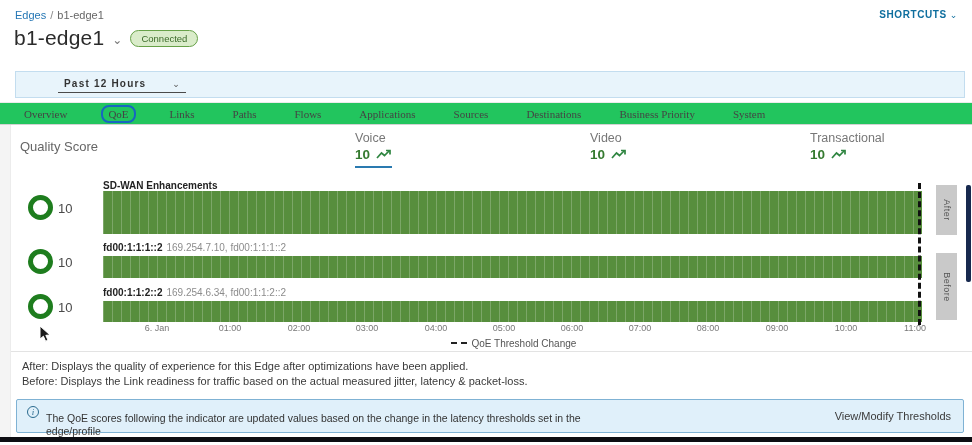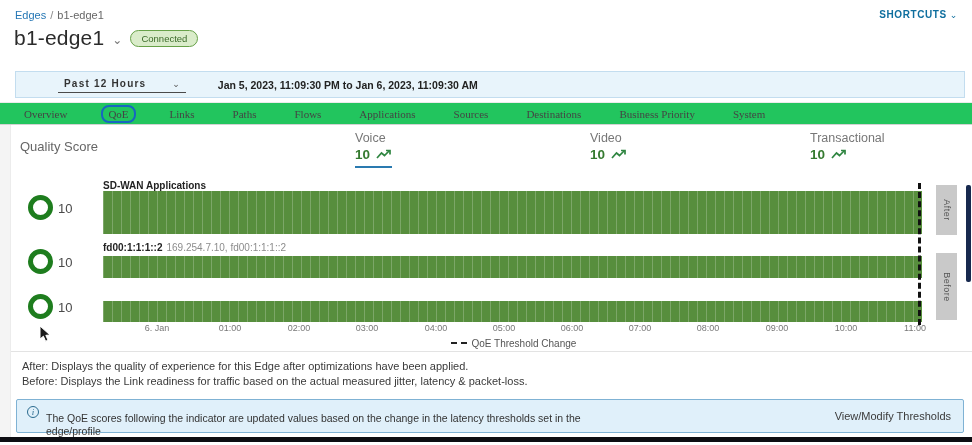--- a/index.html
+++ b/index.html
@@ -111,21 +111,20 @@
     <span class="page-title">b1-edge1</span>
     <span class="title-chev">⌄</span>
     <span class="status-badge">Connected</span>
   </div>
 
   <div class="time-bar">
     <div class="range-select">
       <span class="label">Past 12 Hours</span>
       <span class="chev">⌄</span>
     </div>
-    <div class="range-dates">Jan 5, 2023, 11:09:30 PM to Jan 6, 2023, 11:09:30 AM</div>
   </div>
 
   <div class="tabs">
     <span class="tab">Overview</span>
     <span class="tab selected">QoE</span>
     <span class="tab">Links</span>
     <span class="tab">Paths</span>
     <span class="tab">Flows</span>
     <span class="tab">Applications</span>
     <span class="tab">Sources</span>
@@ -163,30 +162,31 @@
         <span>10</span>
         <svg width="16" height="11" viewBox="0 0 16 11">
             <path d="M1 9 L5.5 4 L8.5 6.5 L13.5 1.5" stroke="#2e8540" stroke-width="1.7" fill="none"></path>
             <path d="M10 1.5 H14 V5.5" stroke="#2e8540" stroke-width="1.7" fill="none"></path>
           </svg>
       </div>
     </div>
 
     <div class="ring ring1"></div>
     <div class="row-score score1">10</div>
-    <div class="row-label rl1"><b>SD-WAN Applications</b><span></span></div>
+    <div class="row-label rl1"><b>SD-WAN Enhancements</b><span></span></div>
     <div class="bar bar1"></div>
 
     <div class="ring ring2"></div>
     <div class="row-score score2">10</div>
     <div class="row-label rl2"><b>fd00:1:1:1::2</b><span>169.254.7.10, fd00:1:1:1::2</span></div>
     <div class="bar bar2"></div>
 
     <div class="ring ring3"></div>
     <div class="row-score score3">10</div>
+    <div class="row-label rl3"><b>fd00:1:1:2::2</b><span>169.254.6.34, fd00:1:1:2::2</span></div>
     <div class="bar bar3"></div>
 
     <div class="threshold-line"></div>
 
     <div class="side-tab side-after">
         <span>After</span>
       </div>
     <div class="side-tab side-before">
         <span>Before</span>
       </div>

